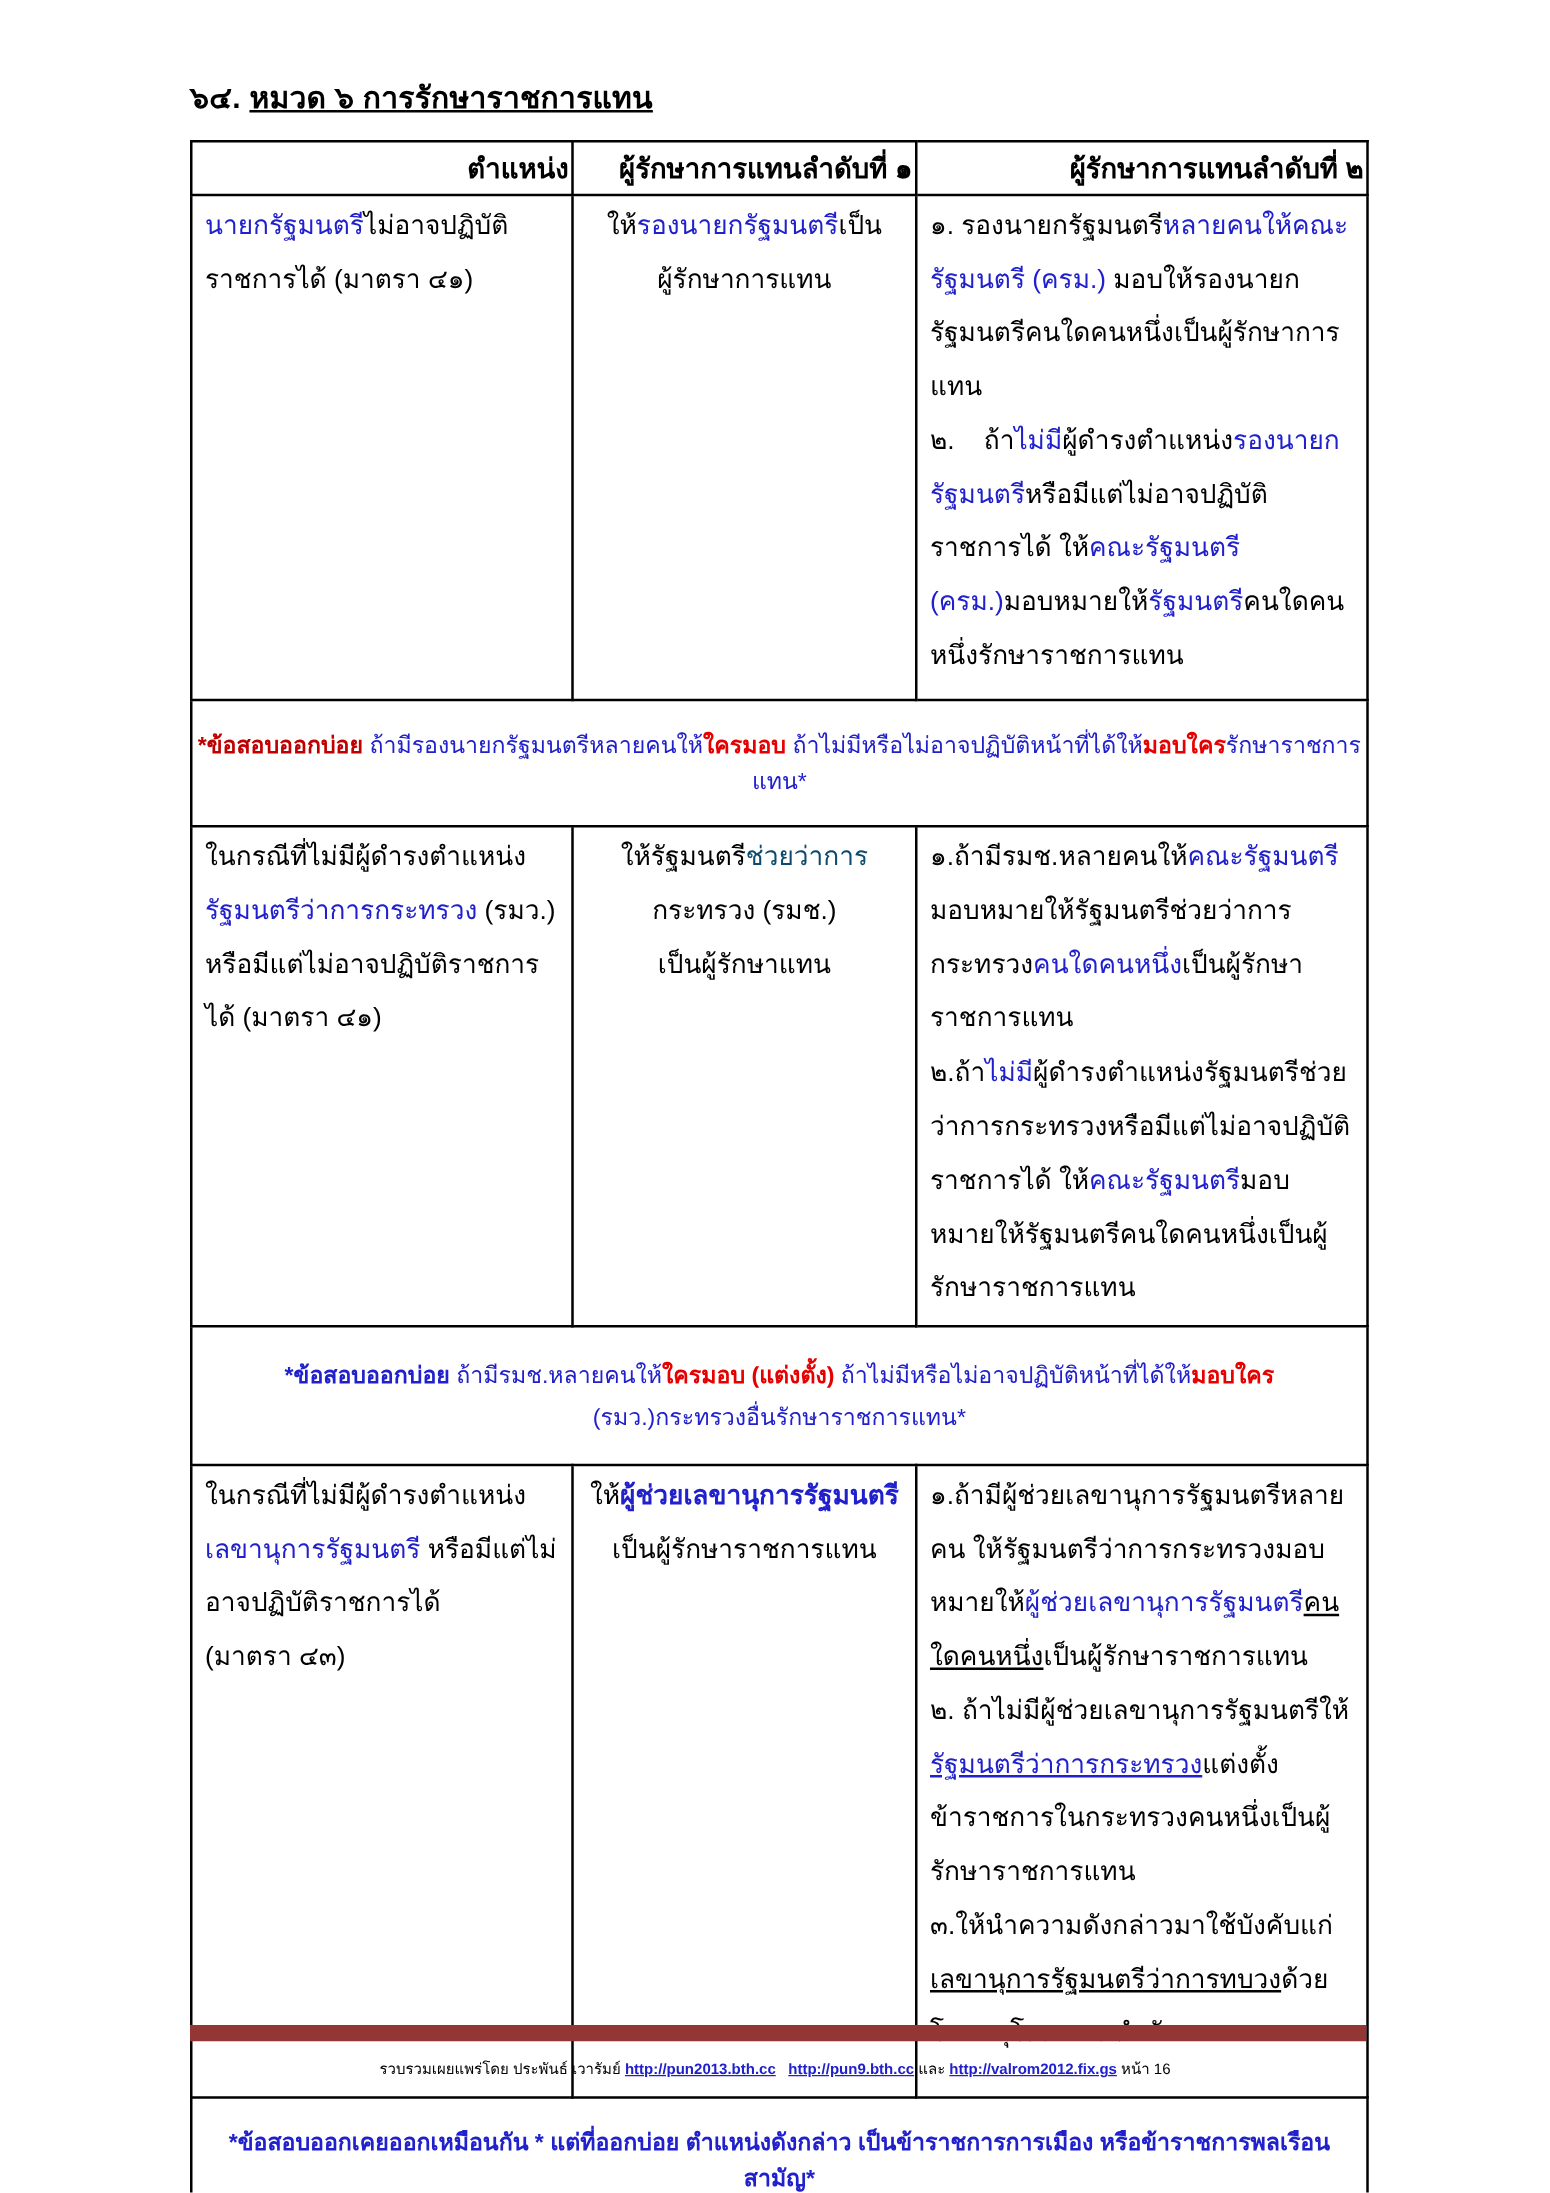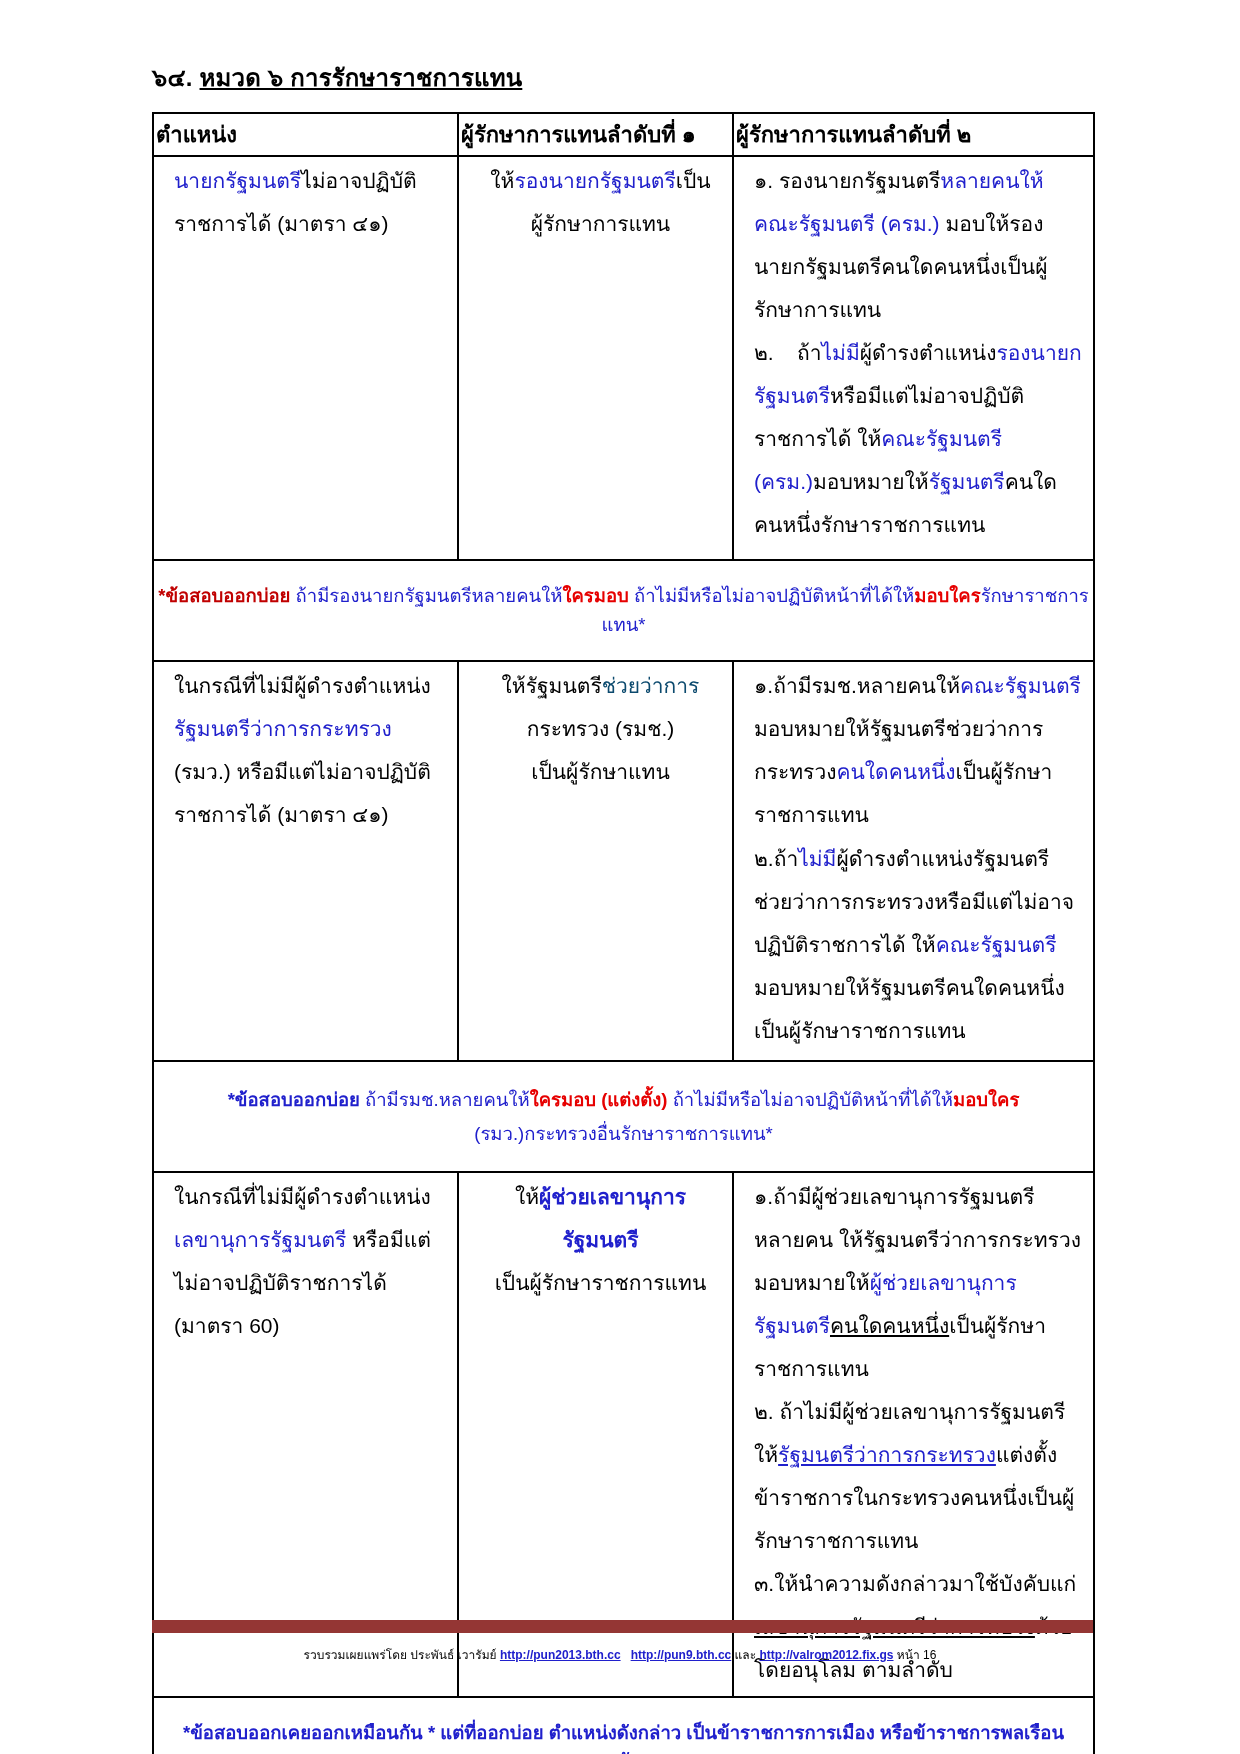--- a/index.html
+++ b/index.html
@@ -1,21 +1,21 @@
 <!DOCTYPE html>
 <html><head>
 <meta charset="utf-8">
 <style>
   html,body{margin:0;padding:0;background:#ffffff;}
   body{width:1240px;height:1754px;font-family:"Liberation Sans","DejaVu Sans",sans-serif;color:#000;}
   .page{position:relative;width:1104px;height:1754px;overflow:hidden;}
   .doc-title{position:absolute;left:152px;top:58px;font-size:24px;font-weight:bold;letter-spacing:.2px;}
   table.acting{position:absolute;left:152px;top:112px;width:941px;border-collapse:collapse;table-layout:fixed;}
-  table.acting td,table.acting th{border:2px solid #000;vertical-align:top;padding:2px 10px 4px 20px;font-size:21px;line-height:2.05;word-wrap:break-word;}
-  table.acting th{font-size:22px;font-weight:bold;text-align:left;line-height:1.5;padding:4px 2px;height:30px;vertical-align:middle;}
+  table.acting td,table.acting th{border:2px solid #000;vertical-align:top;padding:2px 10px 4px 10px;font-size:21px;line-height:2.05;word-wrap:break-word;}
+  table.acting th{font-size:22px;font-weight:bold;text-align:right;line-height:1.5;padding:4px 2px;height:30px;vertical-align:middle;}
   td.c2{text-align:center;}
   tr.r1 td{height:396px;}
   tr.r2 td{height:392px;border-radius:18px;}
   tr.r3 td{height:498px;border-radius:16px;}
   tr.band td{text-align:center;font-size:18.5px;line-height:1.55;padding:21px 4px;height:auto;vertical-align:middle;margin-top:13px;}
   tr.band.two td{line-height:1.8;}
   .footer-bar{position:absolute;left:152px;top:1620px;width:941px;height:13px;}
   .footer{position:absolute;left:0;top:1646px;width:1240px;text-align:center;font-size:12px;line-height:1.6;}
   a{cursor:pointer;}
 </style>
@@ -48,21 +48,21 @@
     </tr>
     <tr class="r2">
       <td class="c1"><span>ในกรณีที่ไม่มีผู้ดำรงตำแหน่ง</span><span style="color: rgb(32, 32, 204);">รัฐมนตรีว่าการกระทรวง</span><span> (รมว.) หรือมีแต่ไม่อาจปฏิบัติราชการได้ (มาตรา ๔๑)</span></td>
       <td class="c2"><span>ให้รัฐมนตรี</span><span style="color: #0c4a6e;">ช่วยว่าการ</span><br><span>กระทรวง (รมช.)</span><br><span>เป็นผู้รักษาแทน</span></td>
       <td class="c3"><span>๑.ถ้ามีรมช.หลายคนให้</span><span style="color: rgb(32, 32, 204);">คณะรัฐมนตรี</span><span>มอบหมายให้รัฐมนตรีช่วยว่าการกระทรวง</span><span style="color: rgb(32, 32, 204);">คนใดคนหนึ่ง</span><span>เป็นผู้รักษาราชการแทน</span><br><span>๒.ถ้า</span><span style="color: rgb(32, 32, 204);">ไม่มี</span><span>ผู้ดำรงตำแหน่งรัฐมนตรีช่วยว่าการกระทรวงหรือมีแต่ไม่อาจปฏิบัติราชการได้ ให้</span><span style="color: rgb(32, 32, 204);">คณะรัฐมนตรี</span><span>มอบหมายให้รัฐมนตรีคนใดคนหนึ่งเป็นผู้รักษาราชการแทน</span></td>
     </tr>
     <tr class="band two">
       <td colspan="3"><span style="color: rgb(32, 32, 204); font-weight: bold;">*ข้อสอบออกบ่อย</span><span style="color: rgb(32, 32, 204);"> ถ้ามีรมช.หลายคนให้</span><span style="color: rgb(230, 0, 0); font-weight: bold;">ใครมอบ (แต่งตั้ง)</span><span style="color: rgb(32, 32, 204);"> ถ้าไม่มีหรือไม่อาจปฏิบัติหน้าที่ได้ให้</span><span style="color: rgb(230, 0, 0); font-weight: bold;">มอบใคร</span><br><span style="color: rgb(32, 32, 204);">(รมว.)กระทรวงอื่นรักษาราชการแทน*</span></td>
     </tr>
     <tr class="r3">
-      <td class="c1"><span>ในกรณีที่ไม่มีผู้ดำรงตำแหน่ง</span><span style="color: rgb(32, 32, 204);">เลขานุการรัฐมนตรี</span><span> หรือมีแต่ไม่อาจปฏิบัติราชการได้</span><br><span> (มาตรา 60)</span></td>
+      <td class="c1"><span>ในกรณีที่ไม่มีผู้ดำรงตำแหน่ง</span><span style="color: rgb(32, 32, 204);">เลขานุการรัฐมนตรี</span><span> หรือมีแต่ไม่อาจปฏิบัติราชการได้</span><br><span> (มาตรา ๔๓)</span></td>
       <td class="c2"><span>ให้</span><span style="color: rgb(32, 32, 204); font-weight: bold;">ผู้ช่วยเลขานุการรัฐมนตรี</span><br><span>เป็นผู้รักษาราชการแทน</span></td>
       <td class="c3"><span>๑.ถ้ามีผู้ช่วยเลขานุการรัฐมนตรีหลายคน ให้รัฐมนตรีว่าการกระทรวงมอบหมายให้</span><span style="color: rgb(32, 32, 204);">ผู้ช่วย</span><span style="color: rgb(32, 32, 204);">เลขานุการรัฐมนตรี</span><span style="text-decoration: underline;">คนใดคนหนึ่ง</span><span>เป็นผู้รักษาราชการแทน</span><br><span>๒. ถ้าไม่มีผู้ช่วยเลขานุการรัฐมนตรีให้</span><span style="color: rgb(32, 32, 204); text-decoration: underline;">รัฐมนตรีว่าการกระทรวง</span><span>แต่งตั้งข้าราชการในกระทรวงคนหนึ่งเป็นผู้รักษาราชการแทน</span><br><span>๓.ให้นำความดังกล่าวมาใช้บังคับแก่</span><span style="text-decoration: underline;">เลขานุการรัฐมนตรีว่าการทบวง</span><span>ด้วยโดยอนุโลม ตามลำดับ</span></td>
     </tr>
     <tr class="band">
       <td colspan="3"><span style="color: rgb(32, 32, 204); font-weight: bold;">*ข้อสอบออกเคยออกเหมือนกัน * แต่ที่ออกบ่อย ตำแหน่งดังกล่าว เป็นข้าราชการการเมือง หรือข้าราชการพลเรือนสามัญ*</span></td>
     </tr>
   </tbody>
     </table>
 
   <div class="footer-bar" style="background: rgb(148, 54, 52);"></div>

